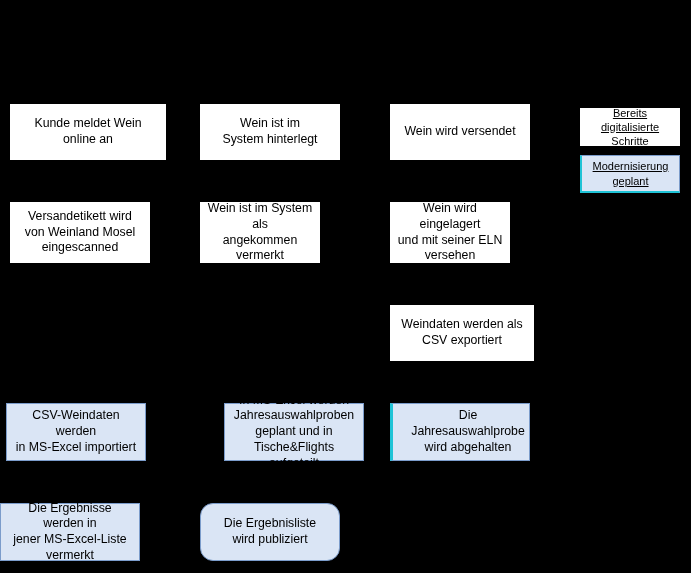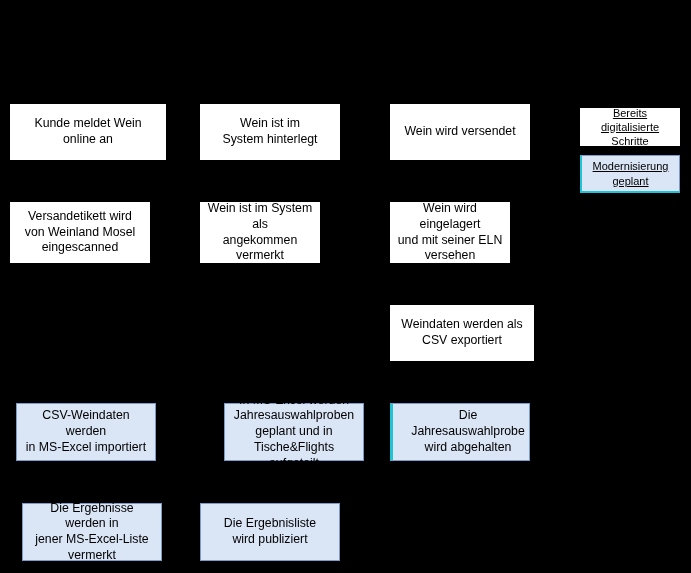--- a/index.html
+++ b/index.html
@@ -95,30 +95,30 @@
     <div class="node white" style="left: 10px; top: 202px; width: 140px; height: 61px;">Versandetikett wird
 von Weinland Mosel
 eingescanned</div>
     <div class="node white" style="left: 200px; top: 202px; width: 120px; height: 61px;">Wein ist im System als
 angekommen vermerkt</div>
     <div class="node white" style="left: 390px; top: 202px; width: 120px; height: 61px;">Wein wird eingelagert
 und mit seiner ELN
 versehen</div>
     <div class="node white" style="left: 390px; top: 305px; width: 144px; height: 56px;">Weindaten werden als
 CSV exportiert</div>
-    <div class="node blue" style="left: 16px; top: 403px; width: 140px; height: 58px;">CSV-Weindaten werden
+    <div class="node blue" style="left: 6px; top: 403px; width: 140px; height: 58px;">CSV-Weindaten werden
 in MS-Excel importiert</div>
     <div class="node blue" style="left: 200px; top: 403px; width: 140px; height: 58px; margin-left: 24px;">In MS-Excel werden
 Jahresauswahlproben
 geplant und in
 Tische&amp;Flights aufgeteilt</div>
     <div class="node blue accent" style="left: 390px; top: 403px; width: 140px; height: 58px; padding-left: 20px;">Die Jahresauswahlprobe
 wird abgehalten</div>
-    <div class="node blue" style="left: 22px; top: 503px; width: 140px; height: 58px;">Die Ergebnisse werden in
+    <div class="node blue" style="left: 0; top: 503px; width: 140px; height: 58px;">Die Ergebnisse werden in
 jener MS-Excel-Liste
 vermerkt</div>
-    <div class="node blue" style="left: 200px; top: 503px; width: 140px; height: 58px;">Die Ergebnisliste
+    <div class="node blue" style="left: 200px; top: 503px; width: 140px; height: 58px; border-radius: 13px;">Die Ergebnisliste
 wird publiziert</div>
     <div class="legend-node white" style="left: 580px; top: 108px; width: 100px; height: 38px;">Bereits digitalisierte
 Schritte</div>
     <div class="legend-node blue" style="left: 580px; top: 155px; width: 100px; height: 38px;">Modernisierung
 geplant</div>
   </div>
 
 </body></html>

